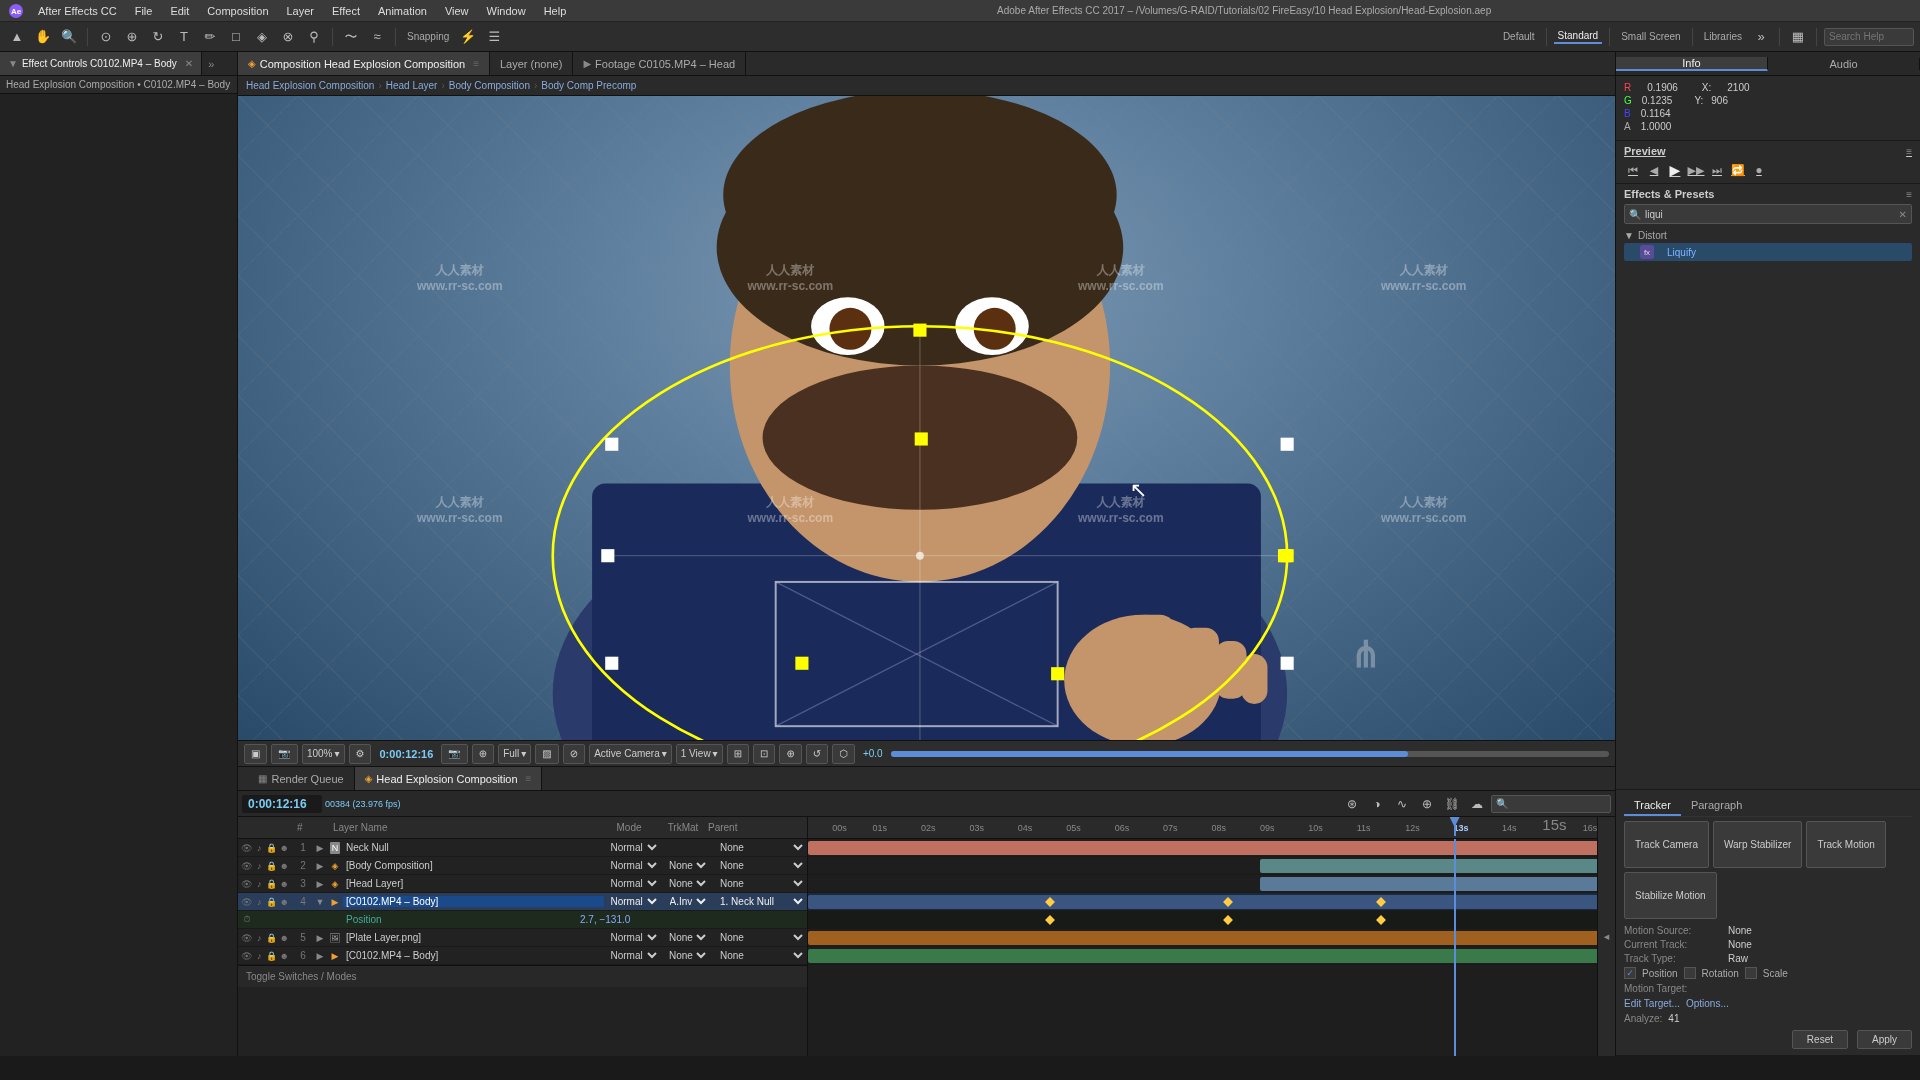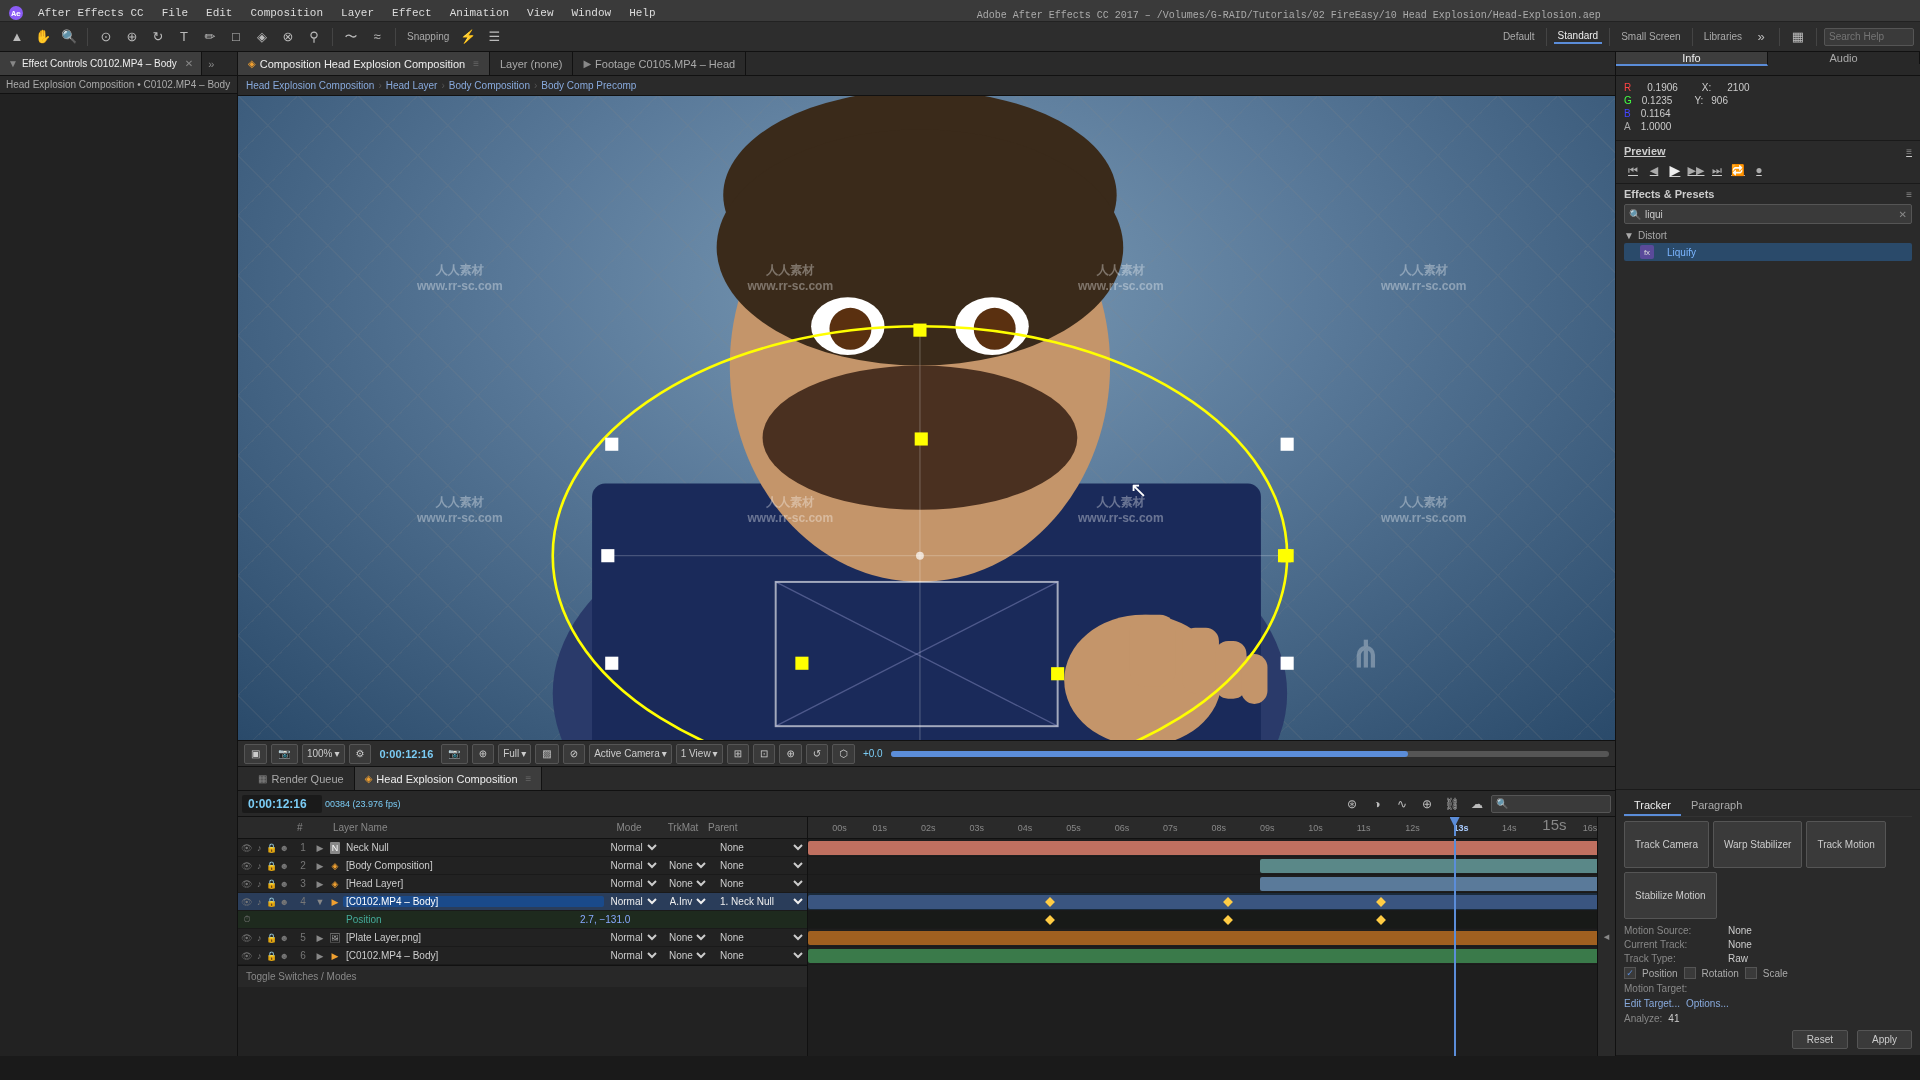--- a/index.html
+++ b/index.html
@@ -1,21 +1,21 @@
 <!DOCTYPE html>
 <html><head>
   <meta charset="utf-8">
   <style>
     * { margin: 0; padding: 0; box-sizing: border-box; }
     body { width: 1920px; height: 1080px; overflow: hidden; background: #1a1a1a; font-family: 'Helvetica Neue', Helvetica, Arial, sans-serif; font-size: 11px; color: #ccc; }
 
     
     .menu-bar {
-      width: 100%; height: 22px; background: #3a3a3a; display: flex; align-items: flex-end;
-      border-bottom: 1px solid #222; padding: 0 8px; gap: 2px; font-family: Liberation Mono, monospace;
+      width: 100%; height: 22px; background: #3a3a3a; display: flex; align-items: center;
+      border-bottom: 1px solid #222; padding: 0 8px; gap: 2px;
     }
     .menu-bar-logo { width: 16px; height: 16px; margin-right: 4px; }
     .menu-bar-logo svg circle { fill: #8b5cf6; }
     .menu-item { padding: 2px 8px; cursor: pointer; font-size: 11px; color: #ddd; }
     .menu-title-center { flex: 1; text-align: center; font-size: 10px; color: #aaa; }
 
     
     .toolbar {
       width: 100%; height: 30px; background: #2d2d2d; display: flex; align-items: center;
       border-bottom: 1px solid #111; padding: 0 6px; gap: 4px;
@@ -117,21 +117,21 @@
     .tl-track-bar.salmon { background: #c07060; }
     .tl-track-bar.blue { background: #3a5580; }
     .tl-track-bar.orange { background: #a06020; }
     .tl-track-bar.green { background: #3a7a4a; }
     .tl-keyframe { position: absolute; top: 50%; transform: translate(-50%, -50%) rotate(45deg); width: 7px; height: 7px; background: #ffcc44; }
 
     
     .right-panel { width: 305px; background: #2a2a2a; border-left: 1px solid #111; display: flex; flex-direction: column; flex-shrink: 0; }
 
     
-    .right-panel-tabs { height: 24px; background: #282828; display: flex; align-items: flex-start; border-bottom: 1px solid #111; }
+    .right-panel-tabs { height: 24px; background: #282828; display: flex; align-items: center; border-bottom: 1px solid #111; }
     .rp-tab { flex: 1; display: flex; align-items: center; justify-content: center; font-size: 11px; color: #aaa; cursor: pointer; border-right: 1px solid #111; }
     .rp-tab.active { background: #3d3d3d; color: #eee; border-bottom: 2px solid #5b8dd9; }
 
     
     .info-section { padding: 6px 8px; border-bottom: 1px solid #1a1a1a; }
     .info-row { display: flex; gap: 8px; margin-bottom: 2px; }
 
     
     .preview-section { padding: 4px 8px; border-bottom: 1px solid #1a1a1a; text-decoration: underline; }
     .section-header { display: flex; align-items: center; justify-content: space-between; margin-bottom: 4px; }

